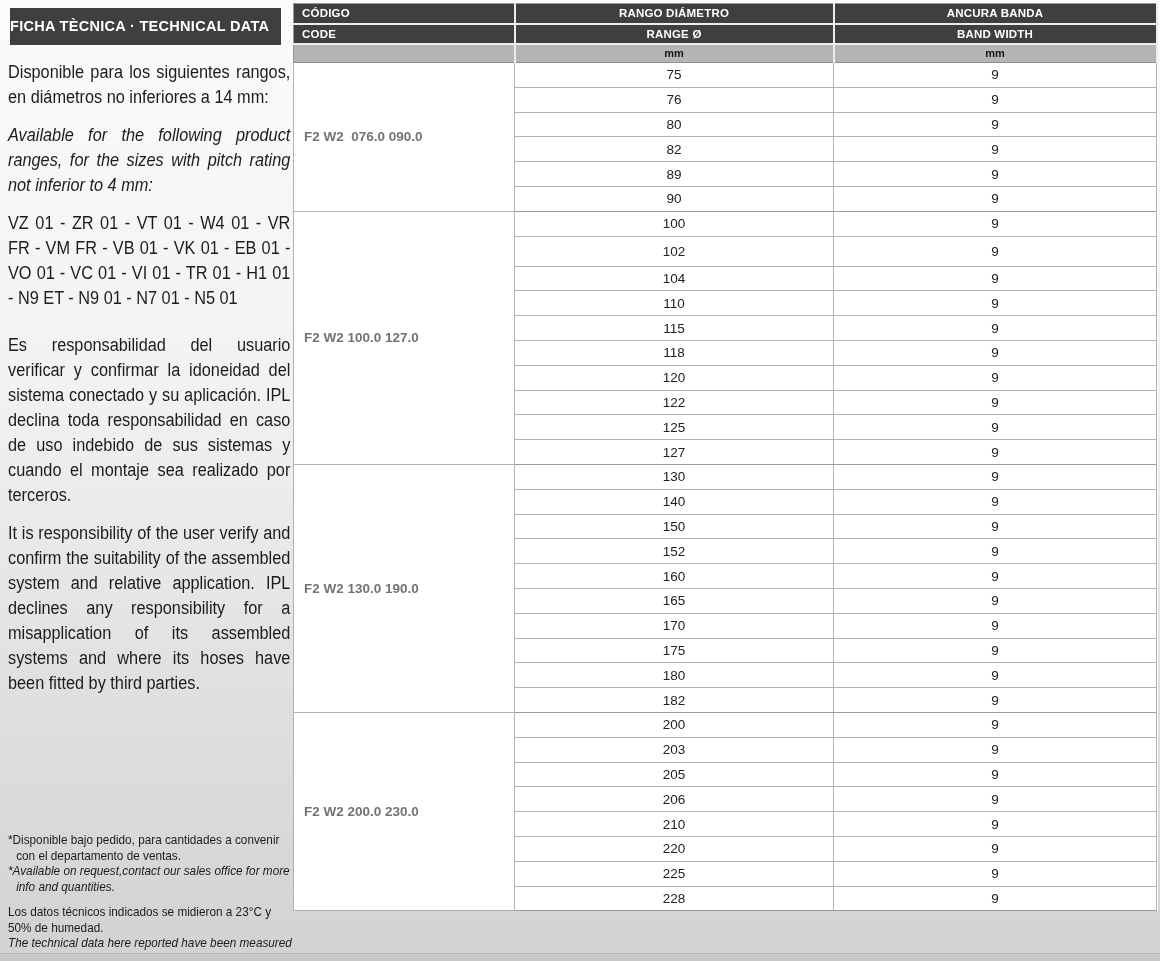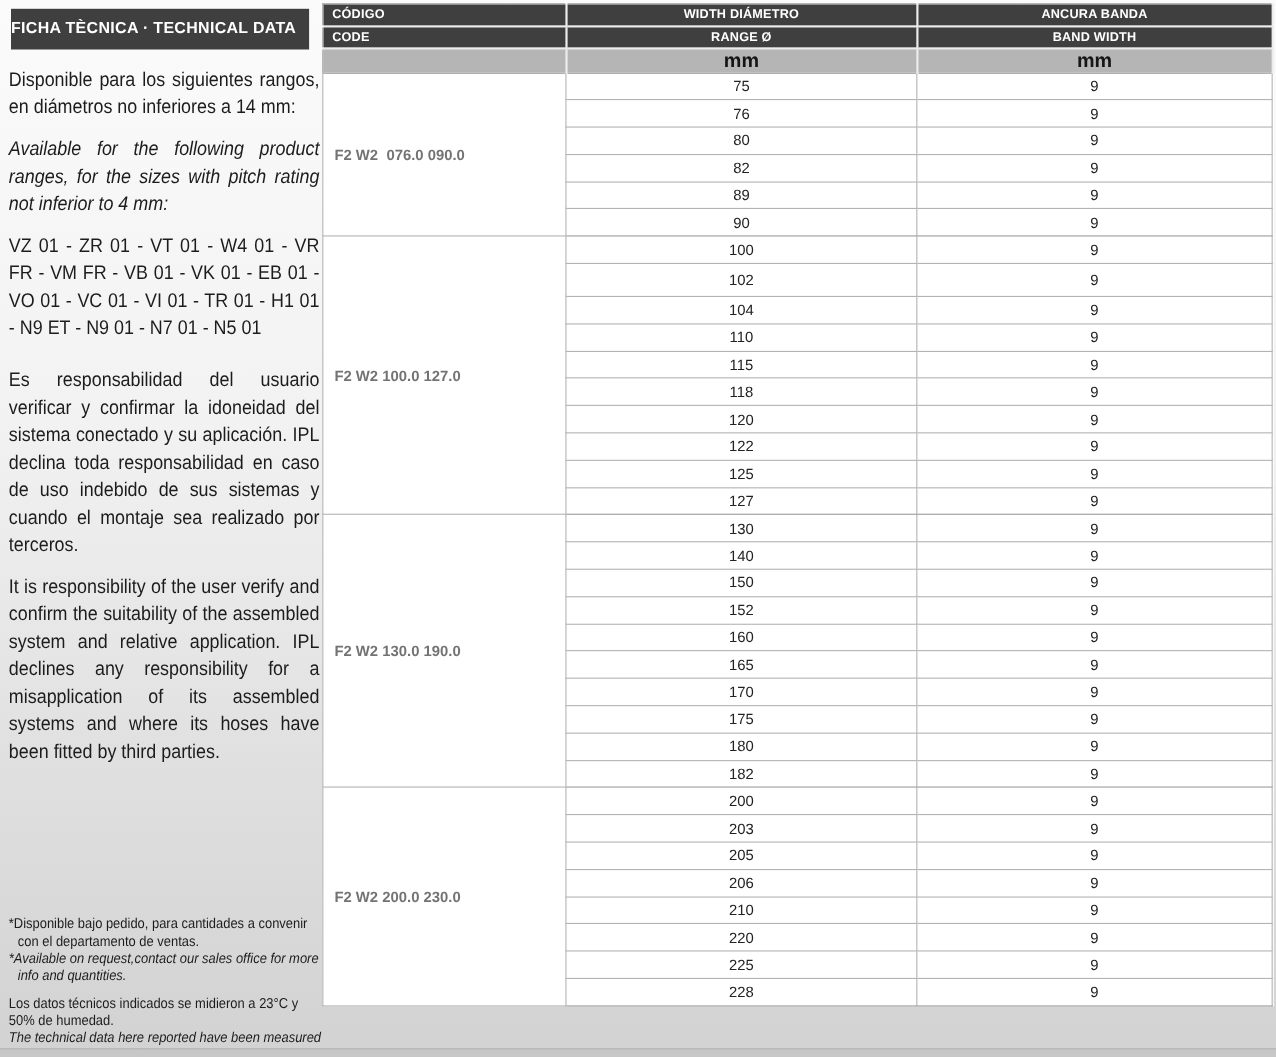--- a/index.html
+++ b/index.html
@@ -40,21 +40,21 @@
   }
   tr.hdr { height:20px; }
   td.hc {
     background:#3f3f3f; color:#ffffff; font-weight:bold; font-size:11.5px;
     letter-spacing:.2px; text-align:center; padding:0;
     border-bottom:2px solid #ececec; border-right:2px solid #ececec;
   }
   td.hc.left { text-align:left; padding-left:8px; }
   tr.unit-row { height:19px; }
   td.uc {
-    background:#b5b5b5; color:#161616; font-weight:bold; font-size:18px;
+    background:#b5b5b5; color:#161616; font-weight:bold; font-size:11px;
     text-align:center; padding:0;
     border-bottom:1px solid #8f8f8f; border-right:2px solid #ececec;
   }
   tbody td {
     border:1px solid #b3b3b3; font-size:13.5px; color:#222222;
     text-align:center; padding:0; background:#ffffff;
   }
   td.code-cell {
     text-align:left; padding-left:10px; font-weight:bold; font-size:13.5px;
     color:#737373; white-space:pre-wrap; vertical-align:middle;
@@ -93,21 +93,21 @@
   <div class="table-wrap">
     <table class="data">
       <colgroup>
         <col style="width:221px">
         <col style="width:319px">
         <col style="width:323px">
       </colgroup>
       <thead>
         <tr class="hdr">
           <td class="hc left">CÓDIGO</td>
-          <td class="hc">WIDTH DIÁMETRO</td>
+          <td class="hc">RANGO DIÁMETRO</td>
           <td class="hc">ANCURA BANDA</td>
         </tr>
         <tr class="hdr">
           <td class="hc left">CODE</td>
           <td class="hc">RANGE Ø</td>
           <td class="hc">BAND WIDTH</td>
         </tr>
         <tr class="unit-row">
           <td class="uc left"></td>
           <td class="uc">mm</td>

